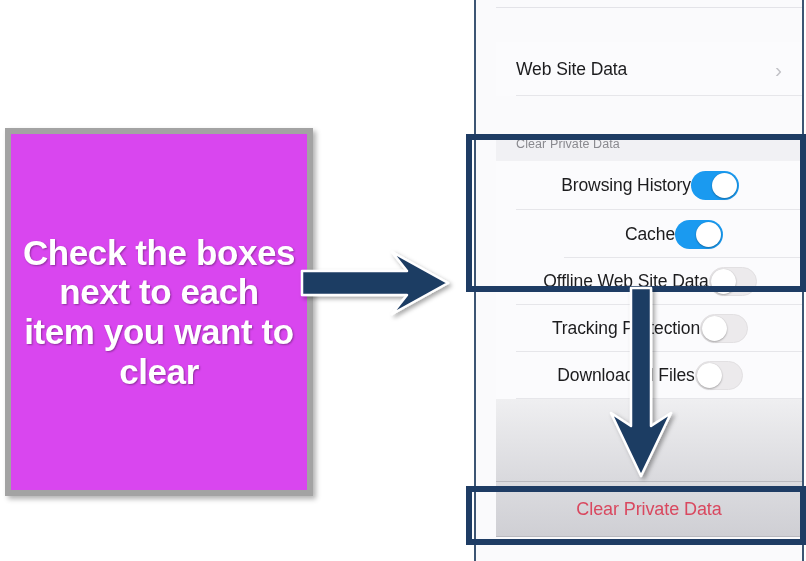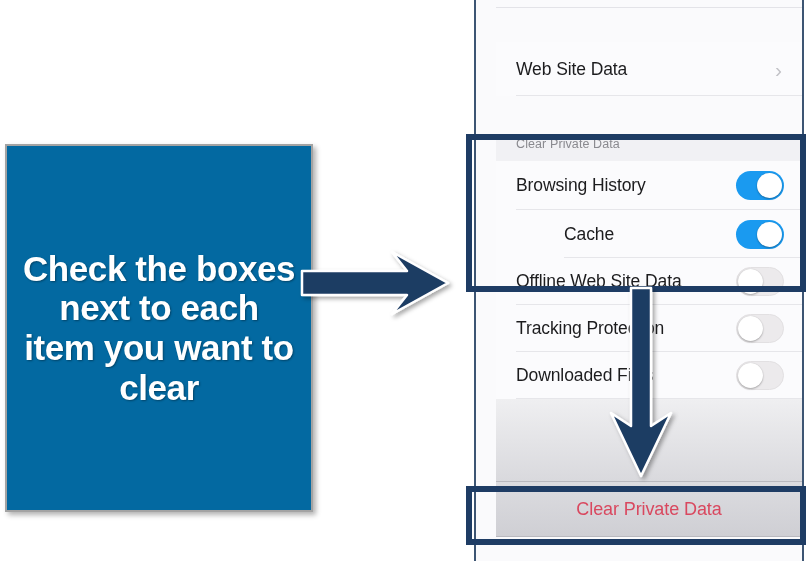--- a/index.html
+++ b/index.html
@@ -13,26 +13,26 @@
     position: relative;
     overflow: hidden;
     font-family: "Liberation Sans", sans-serif;
     -webkit-font-smoothing: antialiased;
   }
 
   
   #instruction-panel {
     position: absolute;
     left: 5px;
-    top: 144px;
+    top: 128px;
     width: 308px;
     height: 368px;
-    background: #0369a1;
-    box-sizing: border-box;
-    border: 2px solid #a3a3a3;
+    background: #d946ef;
+    box-sizing: border-box;
+    border: 6px solid #a3a3a3;
     box-shadow: 3px 3px 5px rgba(0,0,0,0.30);
     display: flex;
     align-items: center;
     justify-content: center;
     z-index: 6;
   }
   #instruction-text {
     color: #ffffff;
     font-size: 35px;
     line-height: 1.13;
@@ -119,21 +119,21 @@
     align-items: flex-start;
     padding: 2px 0 0 20px;
     font-size: 12.5px;
     color: #8a8a8f;
     background: #f1f1f4;
     letter-spacing: 0.1px;
     box-sizing: border-box;
   }
 
   #toggle-group { background: #fbfbfd; }
-  .toggle-row { height: 48px; }
+  .toggle-row { height: 48px; justify-content: center; }
   #row-browsing-history { height: 49px; }
   #row-cache { height: 48px; margin-left: 48px; }
   #row-cookies { height: 48px; }
   #row-offline-data { height: 47px; }
   #row-tracking-protection { height: 47px; }
   #row-downloaded-files { height: 47px; }
   #row-downloaded-files::after { background: #e6e6ea; }
 
   
   .switch {

